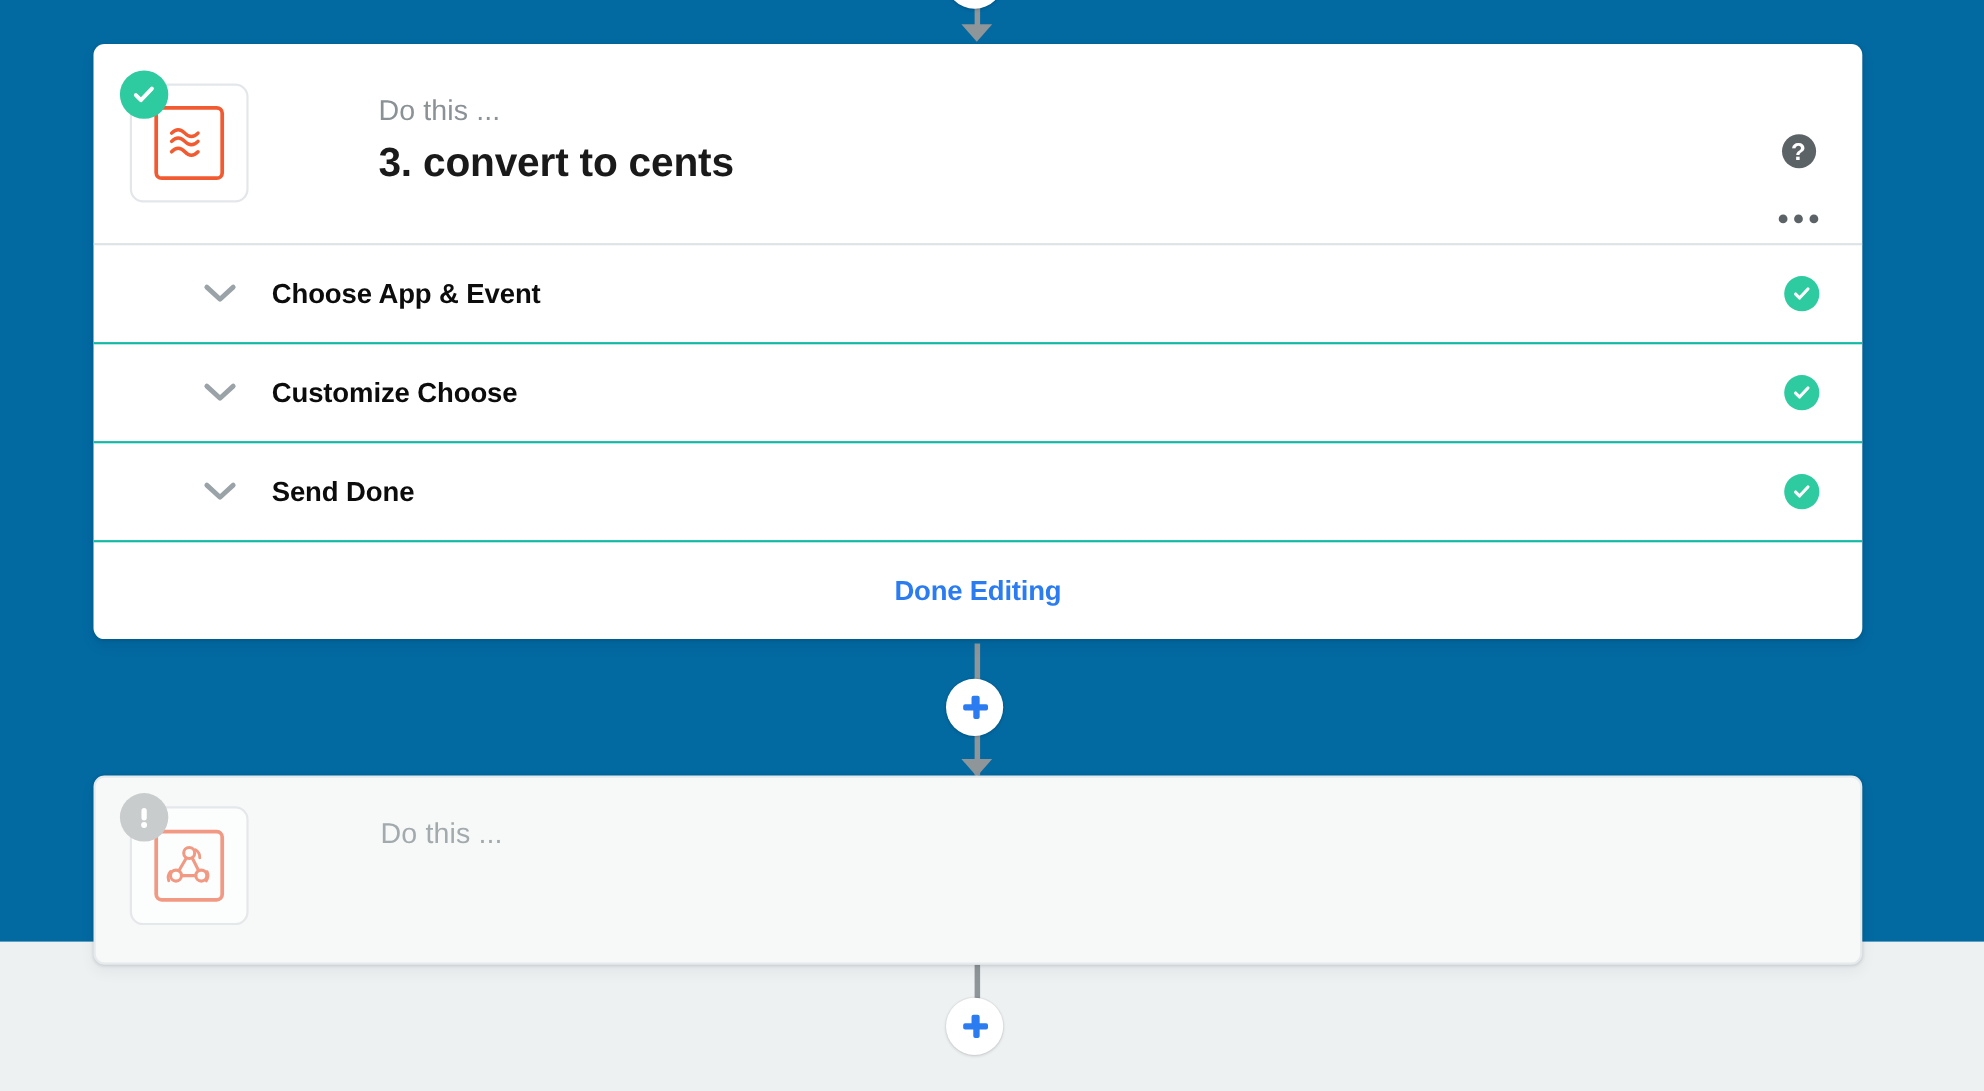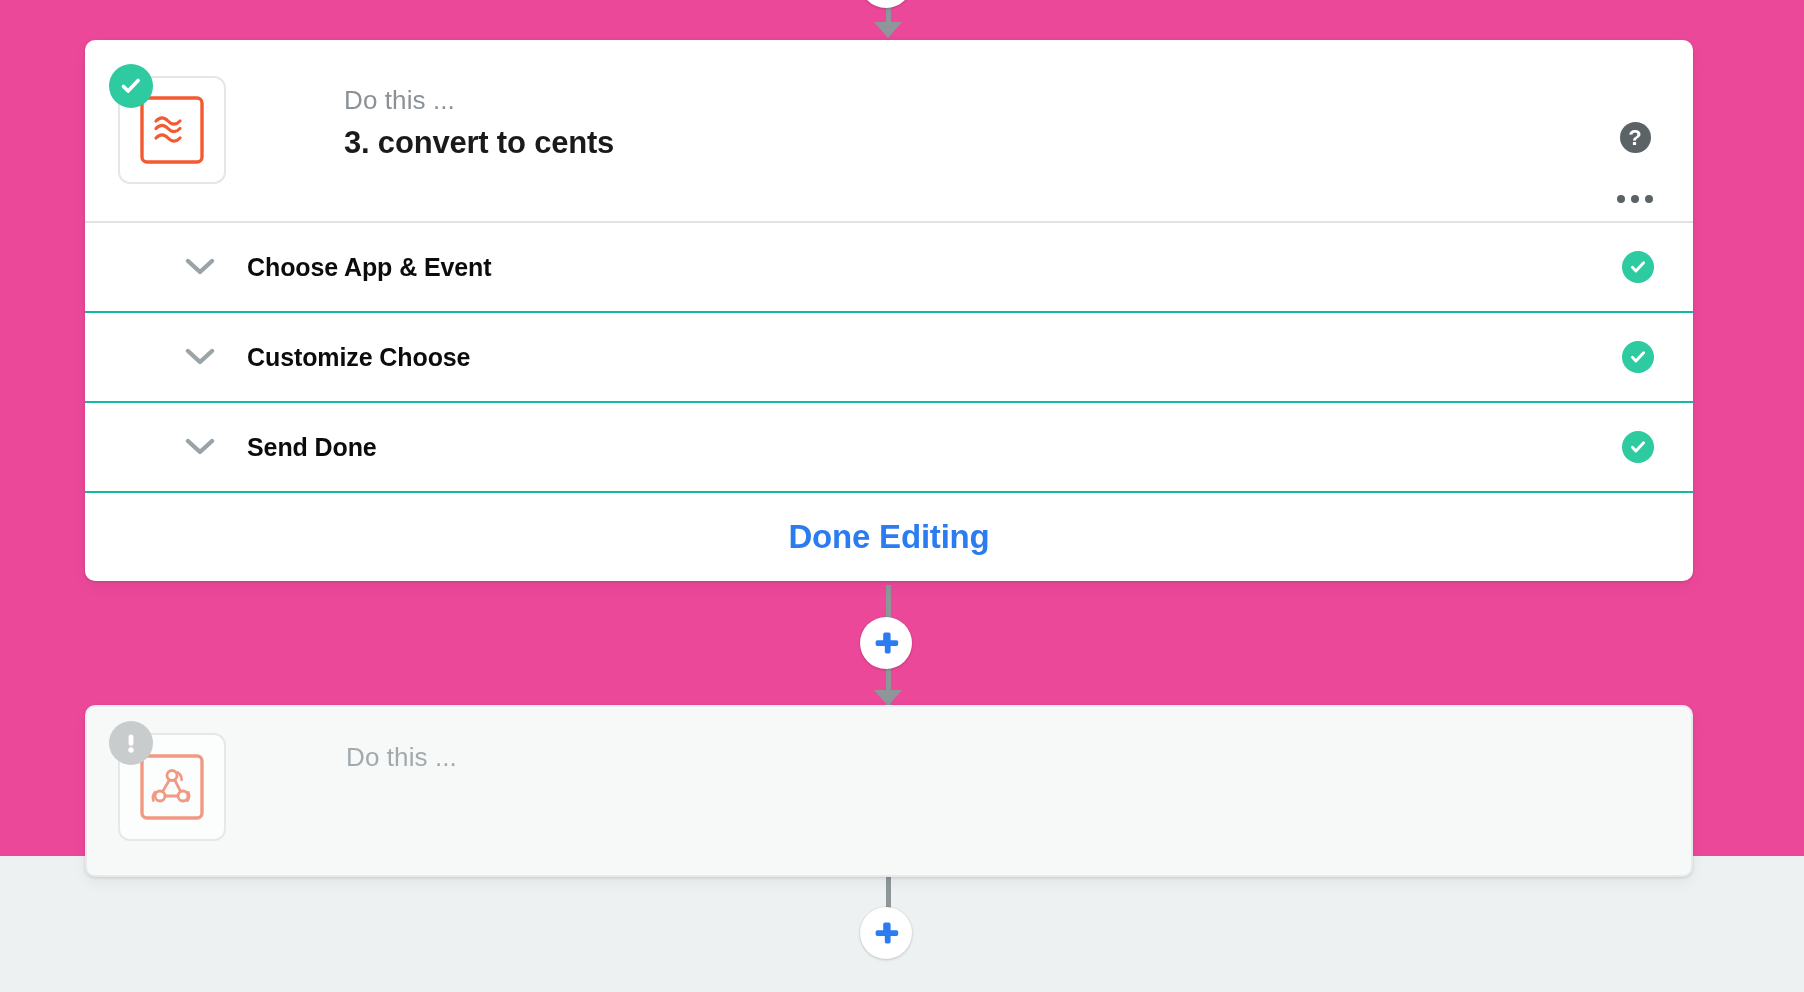--- a/index.html
+++ b/index.html
@@ -7,21 +7,21 @@
     width: 1804px;
     height: 992px;
     background: #eef1f2;
     font-family: "Liberation Sans", sans-serif;
     overflow: hidden;
   }
   .canvas {
     position: relative;
     width: 1804px;
     height: 856px;
-    background: #ec4899;
+    background: #0369a1;
   }
 
   
   .conn {
     position: absolute;
     left: 886px;
     width: 5px;
     background: #8e9699;
   }
   .arrowhead {
@@ -89,21 +89,21 @@
     position: absolute;
     left: 259px; top: 42px;
   }
   .eyebrow {
     font-size: 26px;
     color: #8a9296;
     line-height: 1.45;
     letter-spacing: 0.1px;
   }
   .step-title {
-    font-size: 31px;
+    font-size: 37px;
     font-weight: bold;
     color: #1a1a1a;
     line-height: 1.5;
     letter-spacing: -0.2px;
   }
 
   .header-actions {
     position: absolute;
     right: 40px; top: 82px;
     display: flex; flex-direction: column; align-items: center; gap: 36px;
@@ -143,21 +143,21 @@
     width: 32px; height: 32px; border-radius: 50%;
     background: #2ecaa0;
     display: flex; align-items: center; justify-content: center;
   }
 
   .done-row {
     height: 88px;
     display: flex; align-items: center; justify-content: center;
   }
   .done-link {
-    font-size: 33px; font-weight: bold; color: #2b7cf0;
+    font-size: 25px; font-weight: bold; color: #2b7cf0;
     background: none; border: none; cursor: pointer;
     font-family: "Liberation Sans", sans-serif;
     letter-spacing: -0.2px;
   }
 
   
   .card-pending {
     position: absolute;
     left: 85px; top: 705px;
     width: 1608px; height: 172px;

